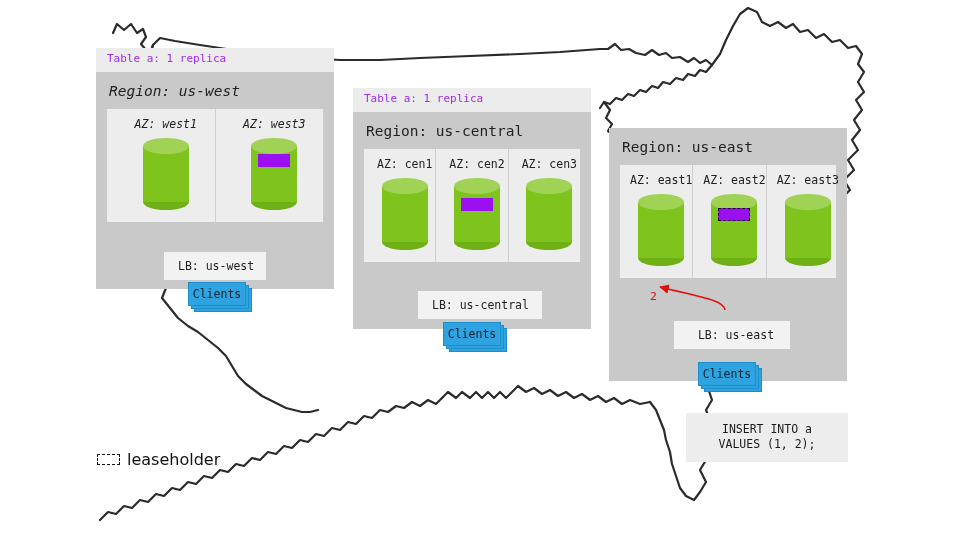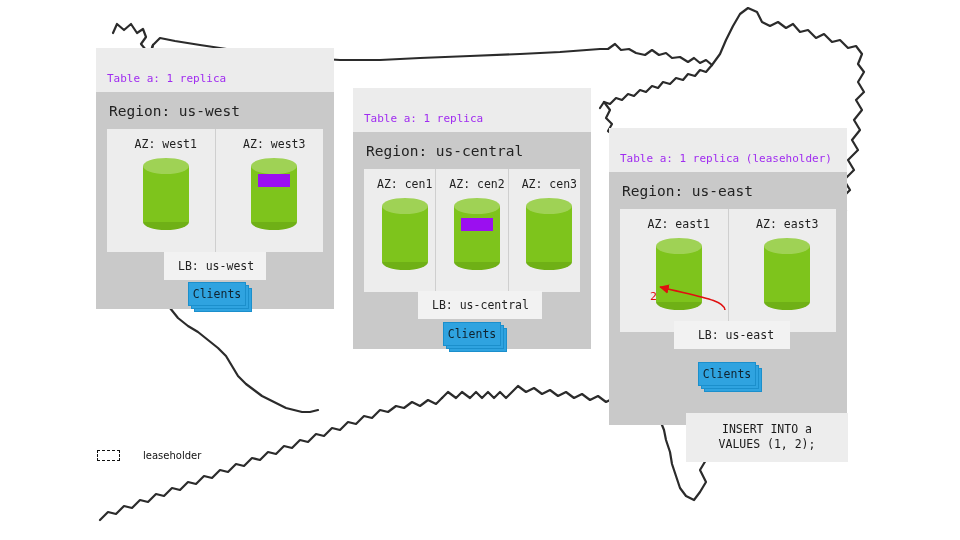--- a/index.html
+++ b/index.html
@@ -12,21 +12,21 @@
 
   
   #map-layer{position:absolute;left:0;top:0;width:960px;height:540px;}
 
   
   .region-panel{position:absolute;}
   .panel-header{
     background:#ececec;
     color:#a02cf0;
     font-size:11px;
-    padding:24px 11px 7px 11px;
+    padding:4px 11px 7px 11px;
     letter-spacing:0px;
     white-space:nowrap;
   }
   .panel-body{
     background:#c9c9c9;
     padding:0 0 0 0;
   }
   .region-title{
     font-size:14.5px;
     color:#222;
@@ -35,21 +35,21 @@
     font-family:"DejaVu Sans Mono","Liberation Mono",monospace;
   }
   .az-row{
     background:#ededed;
     margin:0 11px 0 11px;
     display:flex;
   }
   .az-cell{
     flex:1 1 0;
     position:relative;
-    padding:8px 0 22px 0;
+    padding:8px 0 12px 0;
     text-align:center;
     border-right:1px solid #cfcfcf;
     margin-left:10px;
   }
   .az-cell:last-child{border-right:none;}
   .az-label{
     font-size:11.5px;color:#222;white-space:nowrap;display:block;
     margin-bottom:7px;
   }
   
@@ -120,23 +120,22 @@
     position:absolute;
     display:flex;align-items:center;gap:7px;
   }
   .legend-swatch{
     width:23px;height:11px;
     border:1.5px dashed #111;
     box-sizing:border-box;
     background:transparent;
   }
   .legend-label{
-    font-size:10px;color:#111;
+    font-size:16px;color:#111;
     font-family:"DejaVu Sans","Liberation Sans",sans-serif;
-    margin-left:16px;
   }
 
   
   #arrow-layer{position:absolute;left:0;top:0;width:960px;height:540px;}
   .arrow-num{
     position:absolute;color:#e01010;font-size:11px;
     font-family:"DejaVu Sans","Liberation Sans",sans-serif;
   }
 </style>
 </head>
@@ -215,21 +214,21 @@
                L178,318 L188,326 L198,332 L208,340
                L218,348 L226,356 L232,366 L238,376
                L246,384 L254,390 L262,396 L270,400
                L278,404 L286,408 L294,410 L302,412
                L310,412 L318,410"></path>
     </g>
   </svg>
 
   <div class="region-panel" style="left:96px;top:48px;width:238px;">
     <div class="panel-header">Table a: 1 replica</div>
-    <div class="panel-body" style="height:217px;position:relative;">
+    <div class="panel-body" style="height:217px;position:relative;font-style:italic;">
       <div class="region-title">Region: us-west</div>
       <div class="az-row">
 
         <div class="az-cell">
           <span class="az-label">AZ: west1</span>
           <div class="cyl">
             <div class="cyl-bottom"></div>
             <div class="cyl-body"></div>
             <div class="cyl-top"></div>
           </div>
@@ -302,34 +301,42 @@
 
   <div class="clients-wrap" style="left:443px;top:322px;">
     <div class="sheet s3"></div>
     <div class="sheet s2"></div>
     <div class="sheet s1">
       <span>Clients</span>
     </div>
   </div>
 
   <div class="region-panel" style="left:609px;top:128px;width:238px;">
-    <div class="panel-header">Table a: 1 replica (leaseholder)</div>
     <div class="panel-body" style="height:253px;position:relative;">
       <div class="region-title">Region: us-east</div>
       <div class="az-row">
 
         <div class="az-cell">
           <span class="az-label">AZ: east1</span>
           <div class="cyl">
             <div class="cyl-bottom"></div>
             <div class="cyl-body"></div>
             <div class="cyl-top"></div>
           </div>
         </div>
 
+        <div class="az-cell">
+          <span class="az-label">AZ: east2</span>
+          <div class="cyl">
+            <div class="cyl-bottom"></div>
+            <div class="cyl-body"></div>
+            <div class="cyl-top"></div>
+            <div class="replica lease" style="top:14px;"></div>
+          </div>
+        </div>
 
         <div class="az-cell">
           <span class="az-label">AZ: east3</span>
           <div class="cyl">
             <div class="cyl-bottom"></div>
             <div class="cyl-body"></div>
             <div class="cyl-top"></div>
           </div>
         </div>
 

